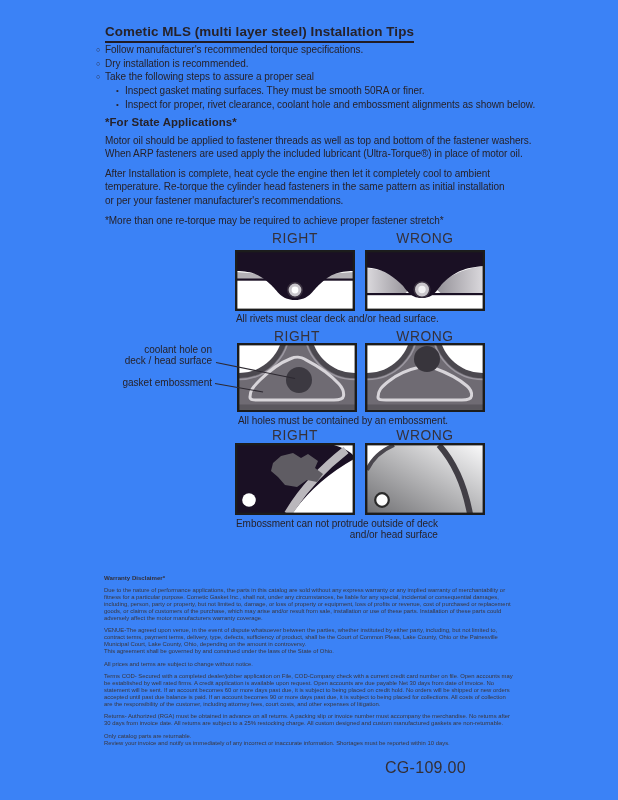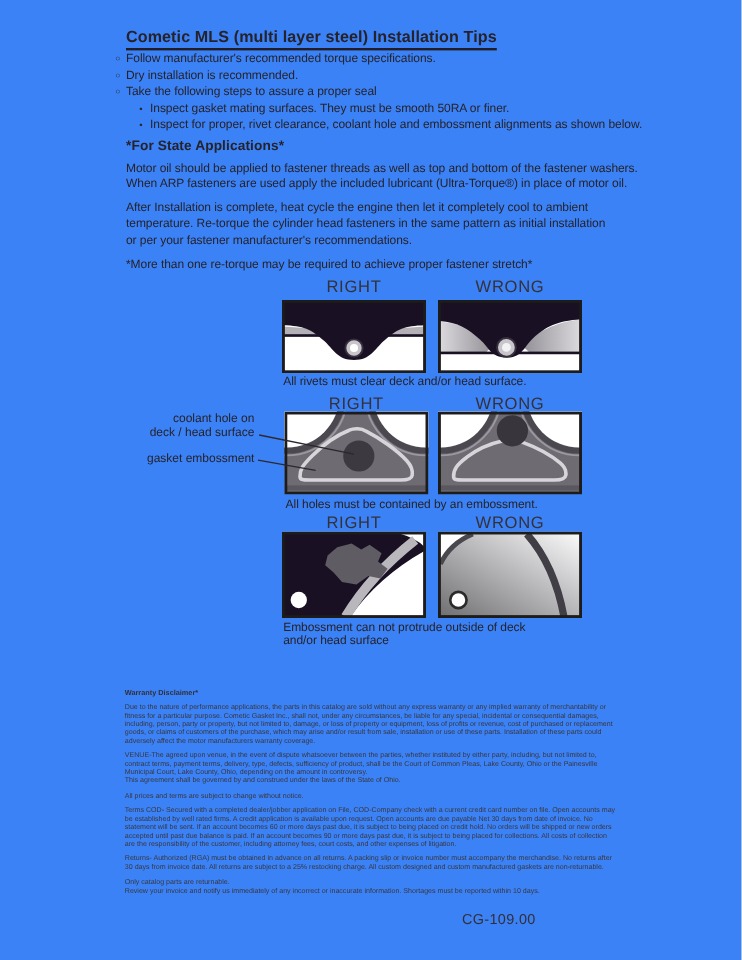--- a/index.html
+++ b/index.html
@@ -17,21 +17,21 @@
   .blt-row .mk{width:9px;flex:0 0 9px;font-size:7px;line-height:13.7px;color:#2a2630;}
   .sub{margin-left:20px;}
   .sub .mk{font-size:8px;}
   .diesel-h{font-size:11.4px;font-weight:bold;letter-spacing:.1px;}
   .rw-label{font-size:13.8px;letter-spacing:.6px;color:#35313a;text-align:center;width:120px;}
   .cap{font-size:10px;font-weight:normal;letter-spacing:-.05px;white-space:pre-line;line-height:11.8px;color:#26222a;}
   .ptr-label{font-size:10px;line-height:10.8px;text-align:right;width:100px;white-space:pre-line;color:#26222a;}
   .legal{width:416px;color:#3a363c;}
   .legal h4{font-size:6.1px;margin:0 0 6px 0;color:#332f36;}
   .legal p{font-size:5.9px;line-height:7.05px;margin:0 0 5.3px 0;white-space:pre-line;}
-  .pagenum{font-size:12px;color:#332f36;letter-spacing:.3px;}
+  .pagenum{font-size:16px;color:#332f36;letter-spacing:.3px;}
   svg{display:block;}
 </style>
 </head>
 <body>
 
 <div class="page">
 
   <div class="abs" style="left:105px;top:22px;">
     <span class="title">Cometic MLS (multi layer steel) Installation Tips</span>
   </div>
@@ -163,21 +163,21 @@
       </linearGradient>
     </defs>
     <rect x="0" y="0" width="120" height="72" fill="#ffffff"></rect>
     <path d="M28,1 H119 V71 H1 V28 Q9,9 28,1 Z" fill="url(#g3)"></path>
     <path d="M29,2 Q10,10 2,27" fill="none" stroke="#4a474e" stroke-width="4"></path>
     <path d="M74,2 Q97,28 105,71" fill="none" stroke="#413e45" stroke-width="6"></path>
     <circle cx="17" cy="57" r="6.8" fill="#fdfdfd" stroke="#2a2a2a" stroke-width="2.2"></circle>
     <rect x="1.2" y="1.2" width="117.6" height="69.6" fill="none" stroke="#1c1c1c" stroke-width="2.4"></rect>
   </svg>
 
-  <div class="abs cap" style="left:236px;top:517.5px;">Embossment can not protrude outside of deck
+  <div class="abs cap" style="left:236px;top:517.5px;text-align:right;">Embossment can not protrude outside of deck
 and/or head surface</div>
 
   <svg class="abs" style="left:0;top:0;pointer-events:none;" width="618" height="800" viewBox="0 0 618 800">
     <line x1="216" y1="362.5" x2="295" y2="378.5" stroke="#2c2830" stroke-width="1.1"></line>
     <line x1="215" y1="383.5" x2="263" y2="392" stroke="#2c2830" stroke-width="1.1"></line>
   </svg>
 
   <div class="abs legal" style="left:104px;top:573.5px;">
     <h4>Warranty Disclaimer*</h4>
     <p>Due to the nature of performance applications, the parts in this catalog are sold without any express warranty or any implied warranty of merchantability or

